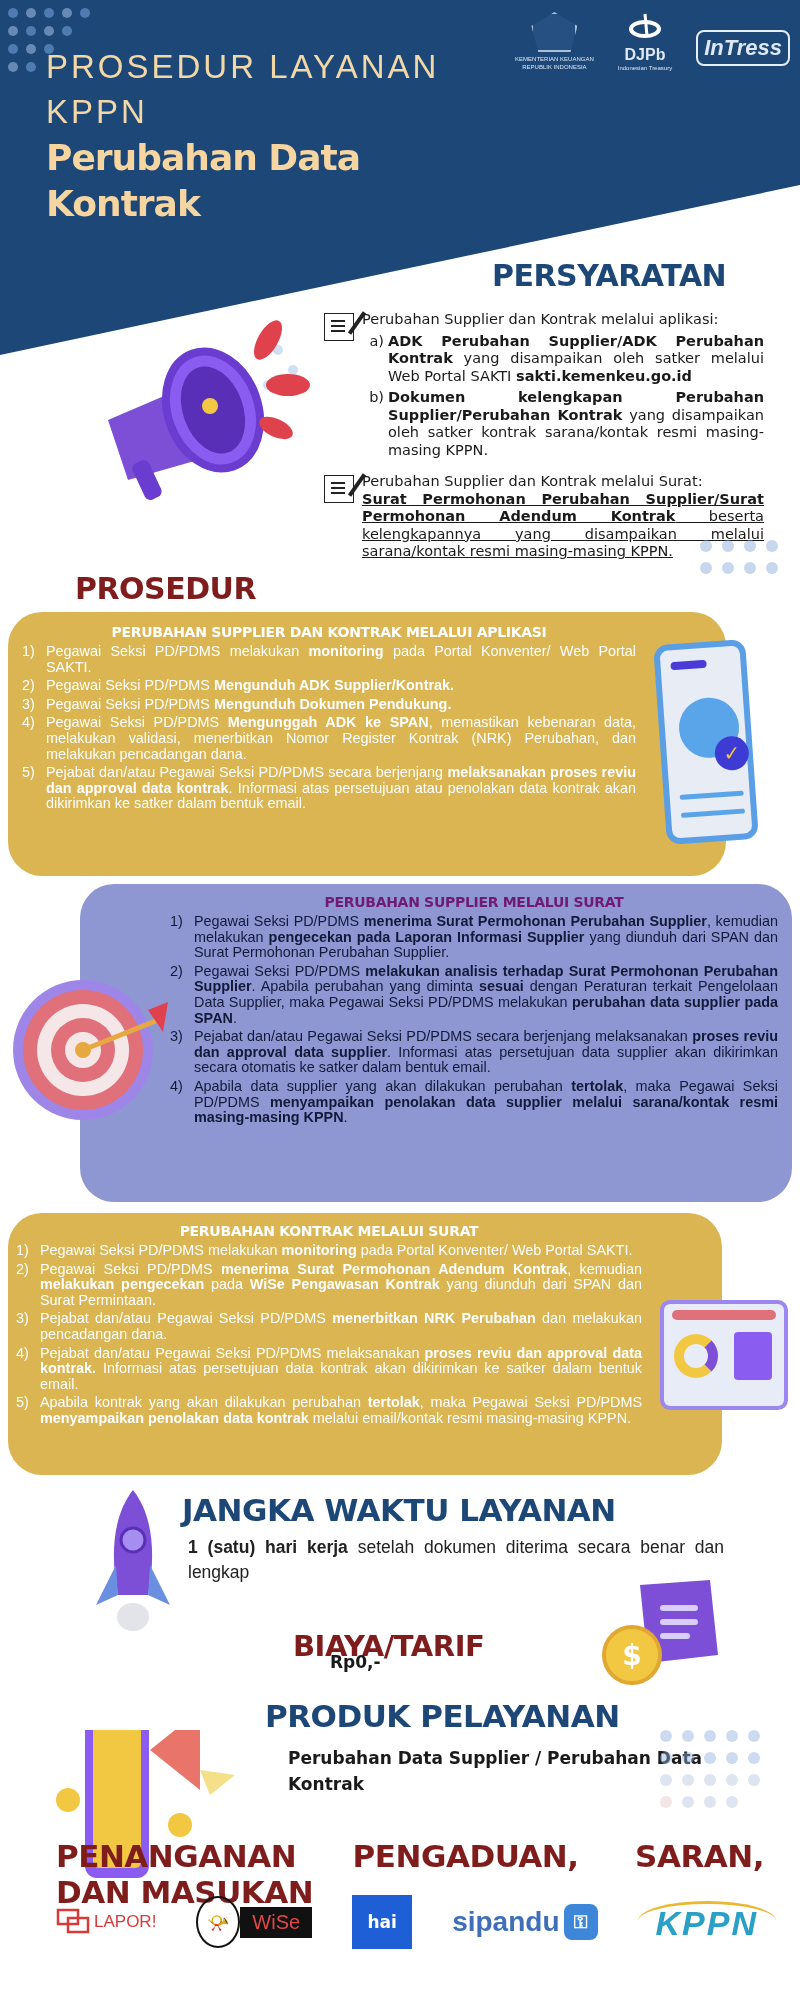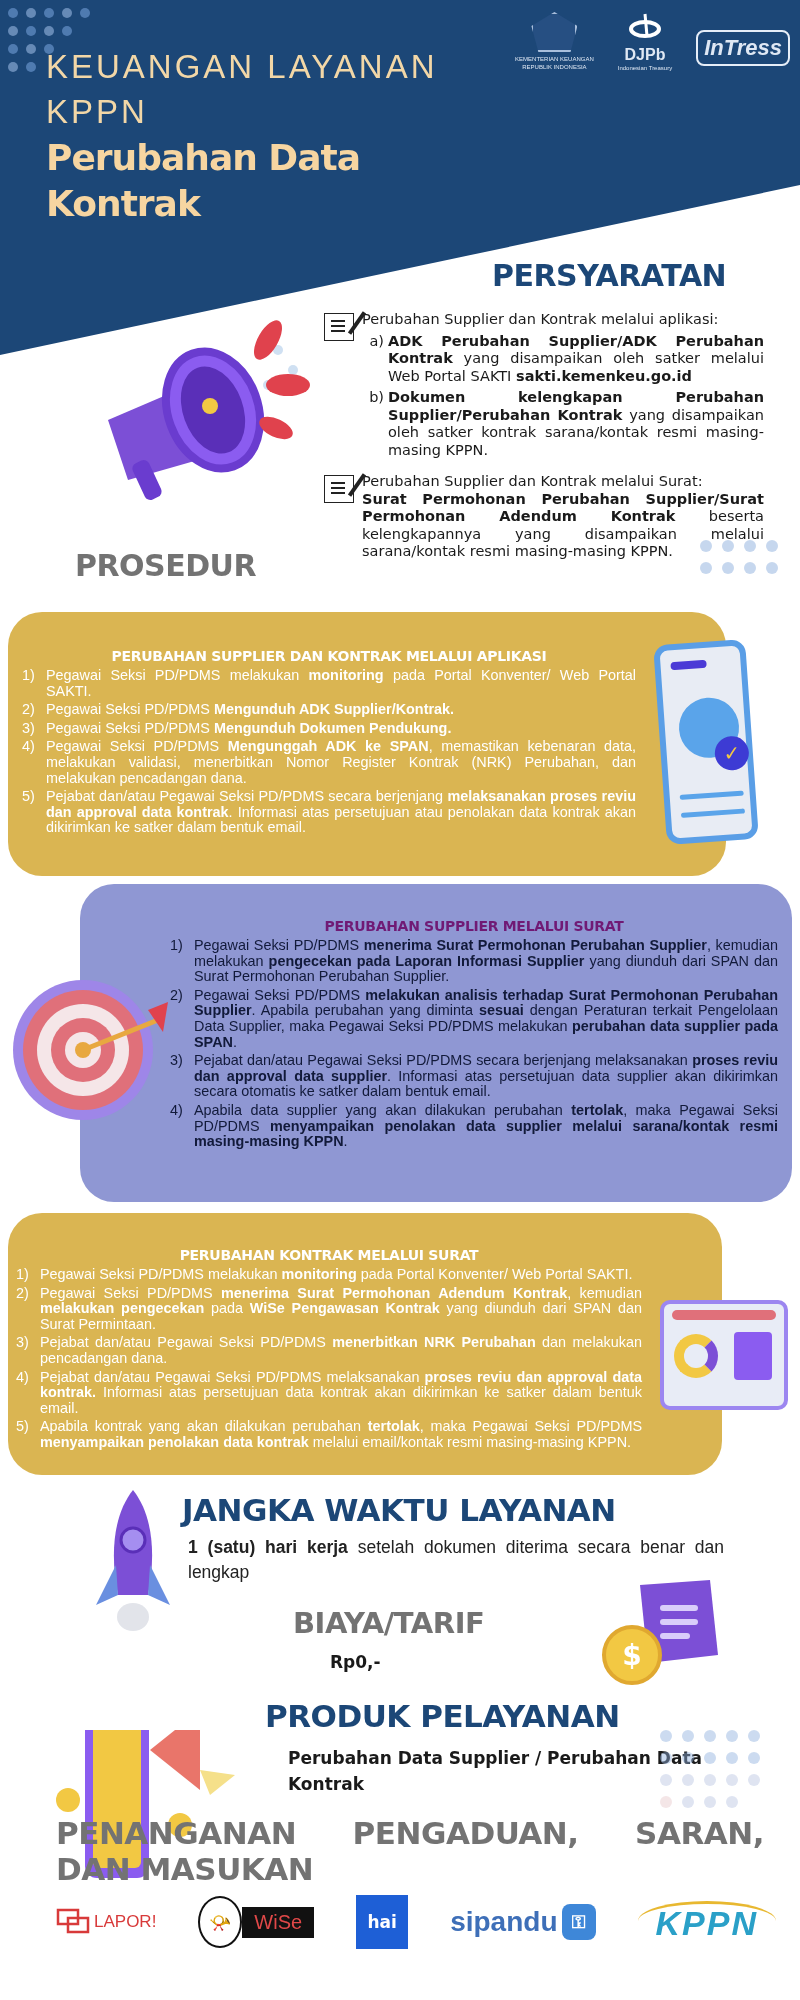--- a/index.html
+++ b/index.html
@@ -14,38 +14,38 @@
 
   .logos { position: absolute; top: 12px; right: 10px; display: flex; gap: 24px; align-items: flex-start; }
   .logo { color: #dfe8f4; text-align: center; font-family: "Liberation Sans", sans-serif; }
   .logo small { display: block; font-size: 6px; line-height: 8px; }
   .kemenkeu-shape { width: 46px; height: 40px; margin: 0 auto 3px; border: 2px solid #a9bfdc; clip-path: polygon(50% 0, 100% 35%, 85% 100%, 15% 100%, 0 35%); background: #264f82; }
   .djpb { font-weight: 700; font-size: 16px; }
   .intress { border: 2px solid #e6eef8; border-radius: 8px; padding: 3px 6px; font-weight: 700; font-size: 22px; font-style: italic; margin-top: 18px; }
 
   .section-h { position: absolute; font-family: "DejaVu Sans", sans-serif; font-weight: 700; letter-spacing: -0.5px; }
   .navy { color: #1c4777; }
-  .gold { color: #737373; }
+  .gold { color: #7f1d1d; margin-top: 23px; }
 
   .req { position: absolute; left: 320px; top: 302px; width: 444px; font-size: 14.5px; line-height: 17.5px; }
   .req-block { position: relative; padding-left: 42px; }
   .req-icon { position: absolute; left: 4px; top: 2px; width: 30px; height: 28px; border: 1.5px solid #222; background: #fff; }
   .req-icon::before { content: ""; position: absolute; left: 6px; top: 6px; width: 14px; height: 2px; background: #222; box-shadow: 0 5px 0 #222, 0 10px 0 #222; }
   .req-icon::after { content: ""; position: absolute; right: -6px; top: -4px; width: 4px; height: 26px; background: #222; transform: rotate(35deg); }
   .req-head { font-weight: 400; text-align: justify; margin-top: 9px; }
   .req-list { margin-left: 0; margin-top: 4px; }
   .req-item { display: flex; gap: 4px; margin-bottom: 4px; text-align: justify; }
   .req-item .n { width: 22px; flex: none; text-align: right; }
   .req-item .t { flex: 1; }
   .b { font-weight: 700; }
 
   .megaphone { position: absolute; left: 88px; top: 310px; width: 230px; height: 200px; }
 
   .panel { position: absolute; border-radius: 34px; padding: 12px 18px; color: #fff; font-family: "Liberation Sans", sans-serif; }
-  .panel-title { font-family: "DejaVu Sans", sans-serif; font-weight: 700; font-size: 14px; text-align: center; margin-bottom: 4px; letter-spacing: -0.3px; margin-top: 24px; }
+  .panel-title { font-family: "DejaVu Sans", sans-serif; font-weight: 700; font-size: 14px; text-align: center; margin-bottom: 4px; letter-spacing: -0.3px; }
   .steps { font-size: 14.4px; line-height: 15.6px; }
   .step { display: flex; gap: 6px; margin-bottom: 3px; text-align: justify; }
   .step .n { width: 18px; flex: none; }
   .step .t { flex: 1; }
   .gold-panel { background: #dab552; }
   .purple-panel { background: #8f97d3; color: #121a3a; }
 
   .illus { position: absolute; }
   .phone-card { border-radius: 14px; background: #e8ecf4; border: 6px solid #5a9ee6; }
 
@@ -73,21 +73,21 @@
     <div class="dot" style="background:transparent"></div>
     <div class="dot" style="background:transparent"></div>
   <div class="dot" style="background:#a3c1ea"></div>
     <div class="dot" style="background:#7aa6e0"></div>
     <div class="dot" style="background:transparent"></div>
     <div class="dot" style="background:transparent"></div>
     <div class="dot" style="background:transparent"></div>
 </div>
 
 <div class="hero-sub">
-  <div>KEUANGAN LAYANAN</div>
+  <div>PROSEDUR LAYANAN</div>
   <div>KPPN</div>
 </div>
 <div class="hero-title">
   <div>Perubahan Data</div>
   <div>Kontrak</div>
 </div>
 
 <div class="logos">
   <div class="logo">
     <div class="kemenkeu-shape"></div>
@@ -132,21 +132,21 @@
       </div>
       <div class="req-item">
         <span class="n">b)</span>
         <span class="t"><span class="b">Dokumen kelengkapan Perubahan Supplier/Perubahan Kontrak</span><span> yang disampaikan oleh satker kontrak sarana/kontak resmi masing-masing KPPN.</span></span>
       </div>
     </div>
   </div>
   <div class="req-block" style="margin-top:14px;">
     <div class="req-icon"></div>
     <div class="req-head">Perubahan Supplier dan Kontrak melalui Surat:</div>
-    <div style="text-align:justify;"><span class="b">Surat Permohonan Perubahan Supplier/Surat Permohonan Adendum Kontrak</span><span> beserta kelengkapannya yang disampaikan melalui sarana/kontak resmi masing-masing KPPN.</span></div>
+    <div style="text-align:justify;text-decoration:underline;"><span class="b">Surat Permohonan Perubahan Supplier/Surat Permohonan Adendum Kontrak</span><span> beserta kelengkapannya yang disampaikan melalui sarana/kontak resmi masing-masing KPPN.</span></div>
   </div>
 </div>
 
 <div class="section-h gold" style="left:75px;top:548px;font-size:30px;">PROSEDUR</div>
 
 <div class="dots" style="left:700px;top:540px;grid-template-columns:repeat(4,12px);gap:10px;opacity:.5">
   <div class="dot" style="background:#8fb0de;width:12px;height:12px"></div>
     <div class="dot" style="background:#8fb0de;width:12px;height:12px"></div>
     <div class="dot" style="background:#8fb0de;width:12px;height:12px"></div>
     <div class="dot" style="background:#8fb0de;width:12px;height:12px"></div>
@@ -319,21 +319,21 @@
     <svg width="36" height="28" viewBox="0 0 36 28">
         <rect x="2" y="2" width="20" height="14" fill="none" stroke="#d83a3a" stroke-width="2.5"></rect>
         <rect x="12" y="10" width="20" height="14" fill="none" stroke="#d83a3a" stroke-width="2.5"></rect>
       </svg>
     <span>LAPOR!</span>
   </div>
   <div style="display:flex;align-items:center;">
     <div style="width:44px;height:52px;border:2px solid #111;border-radius:50%;display:flex;align-items:center;justify-content:center;font-size:18px;">📯</div>
     <div style="background:#111;color:#e04848;font-family:'Liberation Sans',sans-serif;font-size:20px;padding:4px 12px;">WiSe</div>
   </div>
-  <div style="width:52px;height:54px;background:#1e5fd6;color:#fff;display:flex;align-items:center;justify-content:center;font-weight:700;font-size:17px;">
+  <div style="width:60px;height:54px;background:#1e5fd6;color:#fff;display:flex;align-items:center;justify-content:center;font-weight:700;font-size:17px;">
     <span>hai</span>
   </div>
   <div style="display:flex;align-items:center;gap:4px;color:#3e6fb8;font-family:'Liberation Sans',sans-serif;font-weight:700;font-size:28px;">
     <span>sipandu</span>
     <div style="width:34px;height:36px;border-radius:8px;background:#3e87d8;color:#fff;font-size:18px;text-align:center;line-height:36px;">⚿</div>
   </div>
   <div style="color:#2aa0c8;font-family:'Liberation Sans',sans-serif;font-weight:700;font-style:italic;font-size:34px;letter-spacing:2px;border-top:3px solid #e8b830;border-radius:50% 50% 0 0/20px 20px 0 0;padding:0 18px;">
     <span>KPPN</span>
   </div>
 </div>

